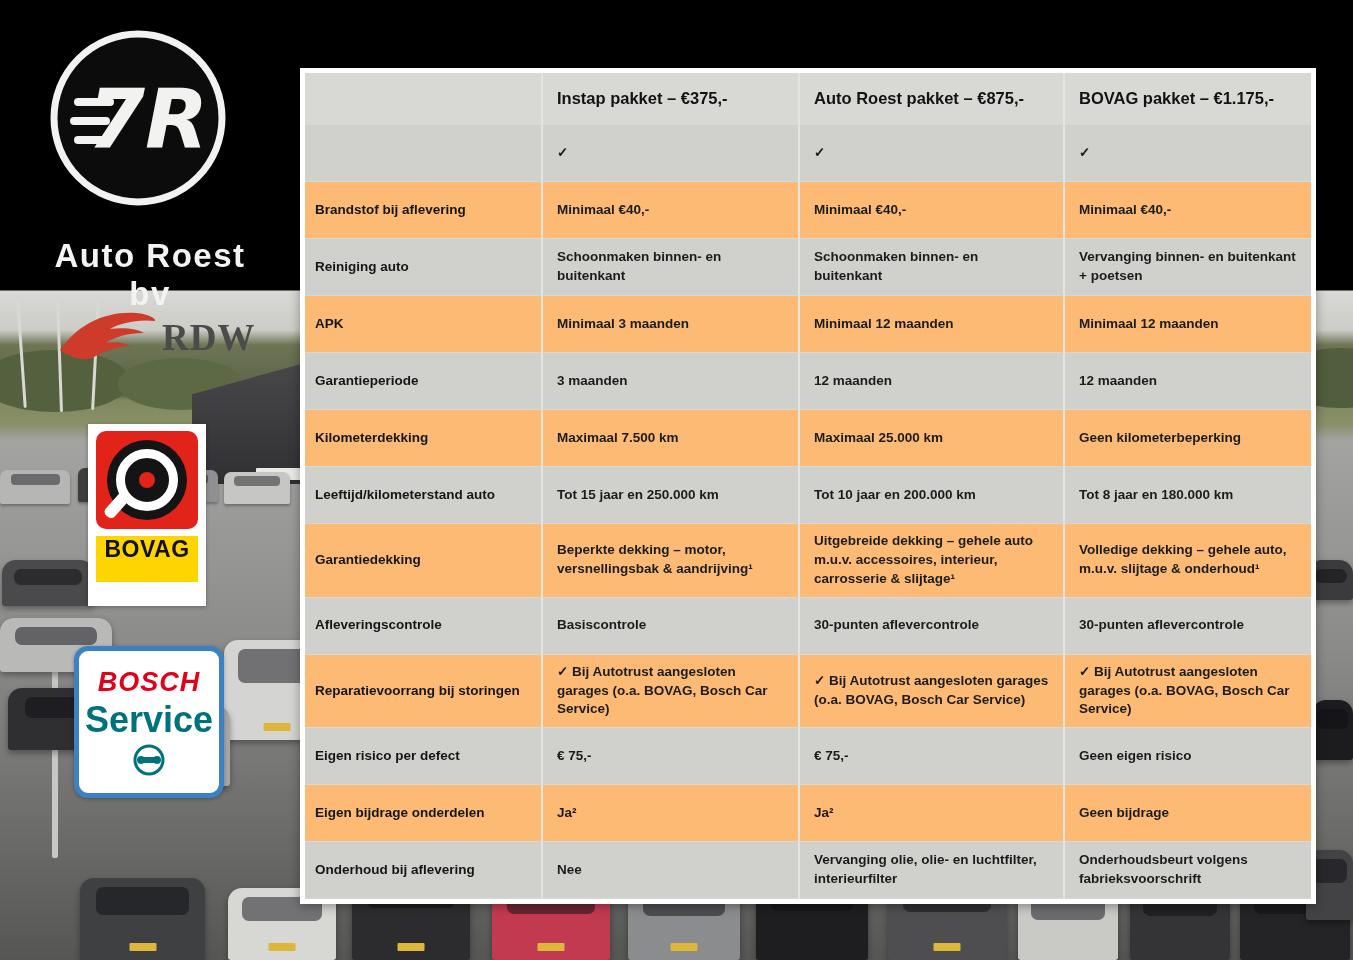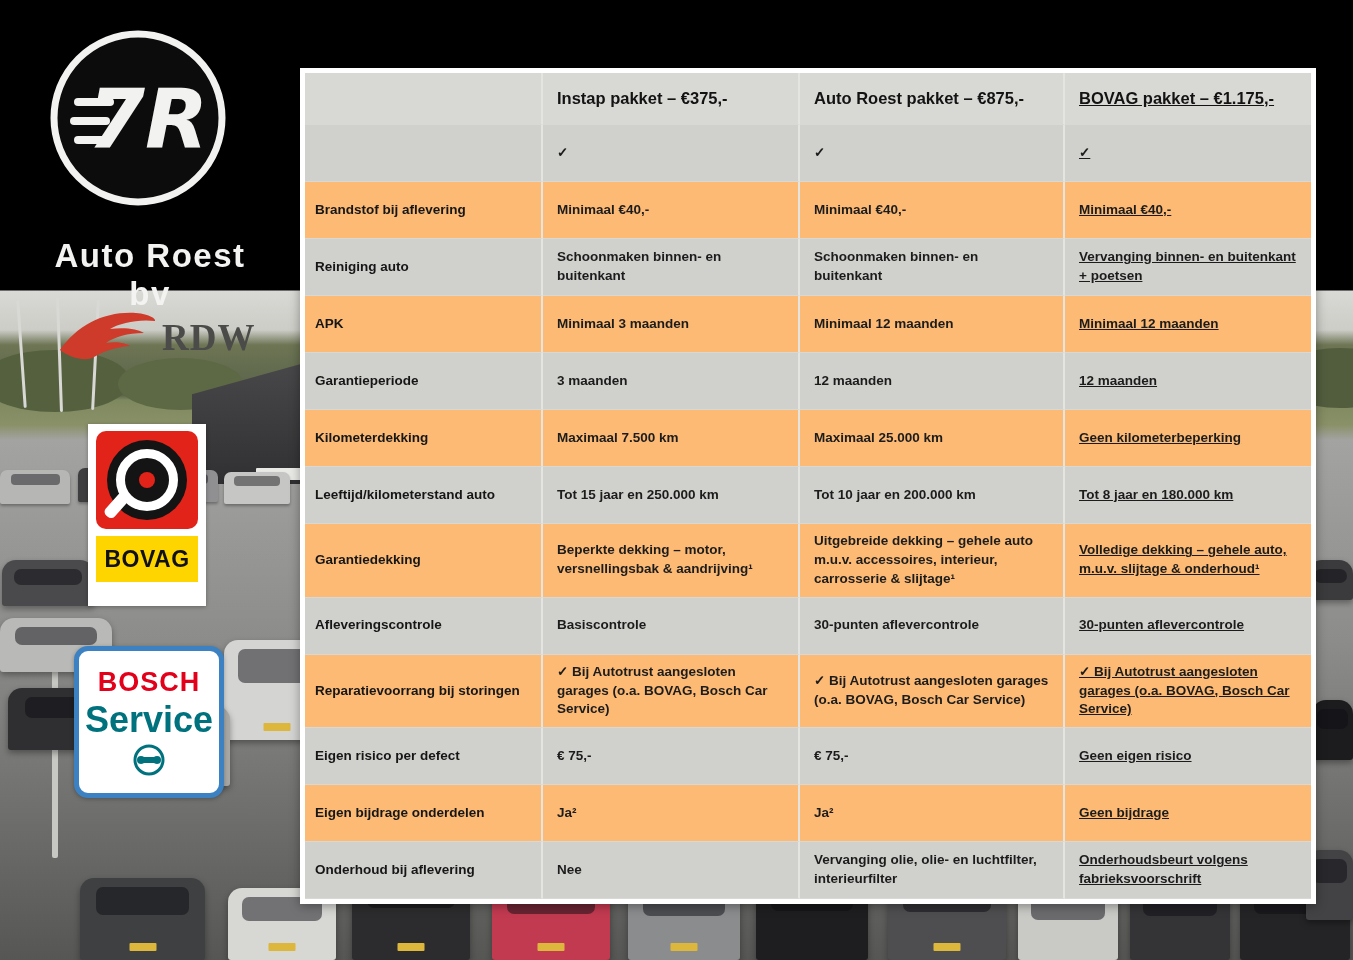--- a/index.html
+++ b/index.html
@@ -42,37 +42,37 @@
   .bovag-red{width:102px;height:98px;background:#e2231a;border-radius:10px;position:relative;
              display:flex;align-items:center;justify-content:center;}
   .bovag-disc{width:80px;height:80px;border-radius:50%;background:#141414;position:relative;
               display:flex;align-items:center;justify-content:center;}
   .bovag-ring{width:44px;height:44px;border-radius:50%;border:9px solid #fff;background:#141414;
               display:flex;align-items:center;justify-content:center;box-sizing:content-box;}
   .bovag-dot{width:16px;height:16px;border-radius:50%;background:#e2231a;}
   .bovag-arm{position:absolute;left:4px;bottom:0;width:12px;height:30px;background:#fff;
              border-radius:5px;transform:rotate(42deg);}
   .bovag-yellow{width:102px;height:46px;background:#ffd500;margin-top:7px;
-                display:flex;align-items:center;justify-content:center;}
+                display:flex;justify-content:center;}
   .bovag-label{font-weight:800;font-size:23px;color:#111;letter-spacing:.5px;}
   .bosch{position:absolute;left:74px;top:646px;width:150px;height:152px;z-index:2;box-sizing:border-box;
          background:#fff;border:5px solid #3c82c3;border-radius:14px;
          display:flex;flex-direction:column;align-items:center;justify-content:center;gap:1px;
          box-shadow:0 1px 4px rgba(0,0,0,.3);}
-  .bosch-word{color:#e2001a;font-weight:800;font-size:27px;letter-spacing:1px;}
+  .bosch-word{color:#e2001a;font-weight:800;font-size:27px;letter-spacing:1px;font-style:italic;}
   .bosch-service{color:#00727e;font-family:Liberation Sans, sans-serif;font-weight:700;font-size:36px;}
 
   
   .table{position:absolute;left:300px;top:68px;width:1006px;z-index:3;
          display:grid;grid-template-columns:238px 257px 265px 246px;
          border:5px solid #ffffff;box-shadow:0 2px 10px rgba(0,0,0,.35);}
   .tcell{display:flex;align-items:center;padding:8px 14px;box-sizing:border-box;
          border-right:2px solid #e4e4e1;border-bottom:1px solid #d8d8d5;
          color:#1c1c1c;font-weight:700;font-size:13.5px;line-height:1.4;}
-  .c3{border-right:0;text-decoration:underline;}
+  .c3{border-right:0;}
   .th{background:#d8d8d5;font-size:16.5px;min-height:52px;color:#131313;}
   .td{min-height:57px;}
   .even{background:#d0d0cd;}
   .odd{background:#fdba74;}
   .lbl{font-size:13.5px;padding-left:10px;padding-right:6px;color:#161616;}
 </style>
 </head>
 <body>
 
 <div class="stage">

